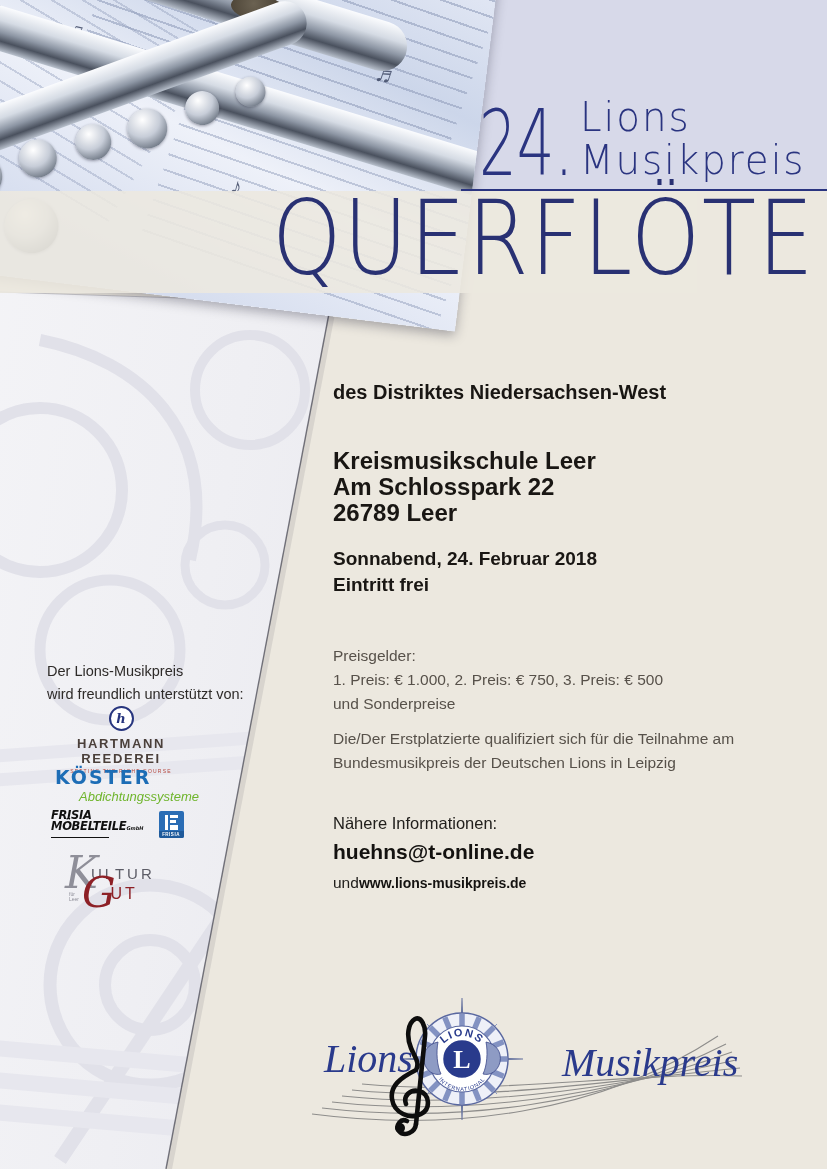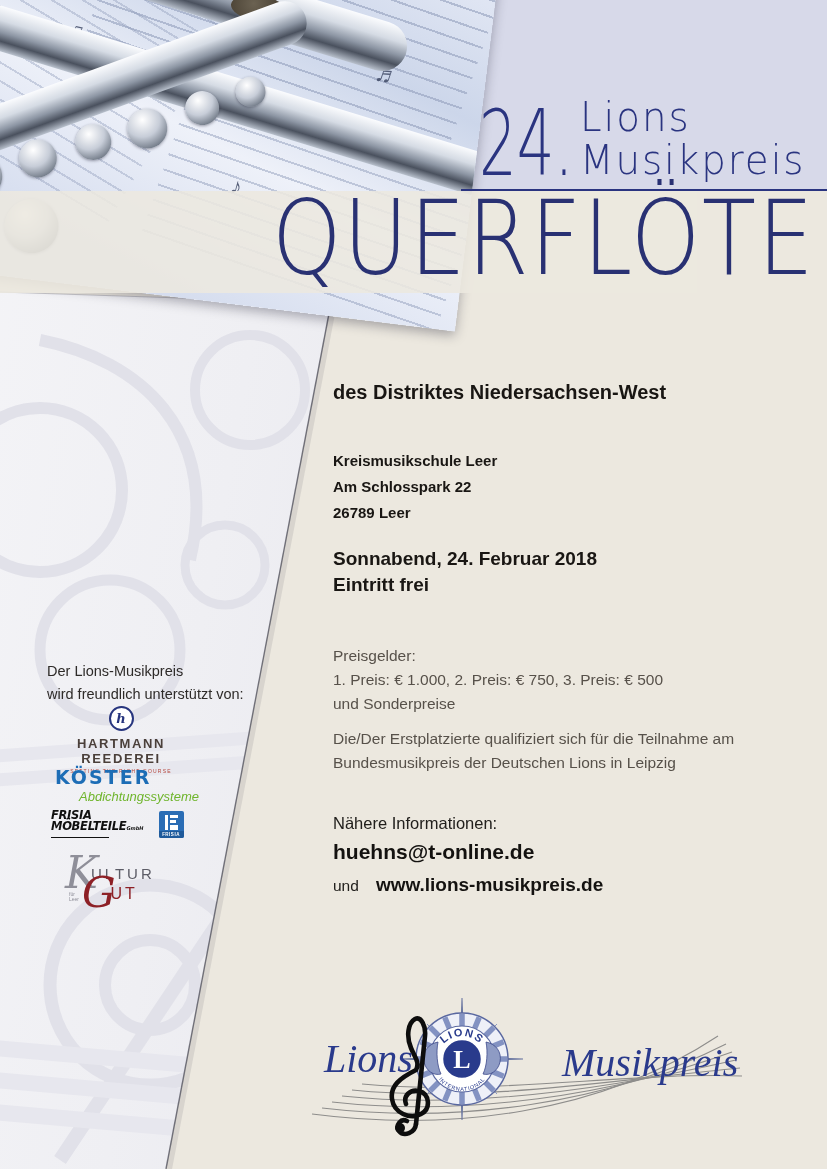--- a/index.html
+++ b/index.html
@@ -50,28 +50,28 @@
   .hdr-brand1{left:580px;top:97px;font-size:40px;line-height:40px;font-weight:300;letter-spacing:2px;
               transform:scaleX(.97);transform-origin:left top;}
   .hdr-brand2{left:580px;top:140px;font-size:40px;line-height:40px;font-weight:300;letter-spacing:2px;
               transform:scaleX(.97);transform-origin:left top;}
   .hdr-rule{position:absolute;left:461px;top:189px;width:366px;height:2px;background:#2a3480;z-index:6;}
 
   
   .main{position:absolute;left:0;top:0;z-index:6;}
   .blk{position:absolute;left:333px;white-space:nowrap;}
   .subtitle{top:381px;font-size:20px;font-weight:bold;color:#191613;}
-  .venue{top:448px;font-size:15px;font-weight:bold;color:#191613;line-height:26px;}
+  .venue{top:448px;font-size:24px;font-weight:bold;color:#191613;line-height:26px;}
   .event{top:546px;font-size:19px;font-weight:bold;color:#191613;line-height:26px;}
   .prizes{top:644px;font-size:15.5px;color:#57514a;line-height:24px;}
   .qual{top:727px;font-size:15.5px;color:#57514a;line-height:24px;}
   .info-label{top:814px;font-size:16.5px;color:#22201d;}
   .email{top:840px;font-size:21px;font-weight:bold;color:#141210;}
-  .webrow{top:874px;font-size:15.5px;color:#22201d;display:flex;align-items:baseline;gap:17px;}
-  .webrow b{font-size:19px;color:#141210;}
+  .webrow{top:874px;font-size:15.5px;color:#22201d;display:flex;align-items:baseline;gap:0;}
+  .webrow b{font-size:14px;color:#141210;}
 
   
   .sidebar{position:absolute;left:47px;top:660px;width:240px;z-index:5;}
   .sb-intro{position:absolute;left:0;top:0;font-size:14.5px;line-height:22.5px;color:#2e2b29;white-space:nowrap;}
   .hartmann{position:absolute;left:-6px;top:46px;width:160px;text-align:center;}
   .h-circle{width:21px;height:21px;border:2px solid #27357e;border-radius:50%;margin:0 auto 5px auto;
             background:#fff;display:flex;align-items:center;justify-content:center;
             font-family:"DejaVu Serif",serif;font-style:italic;font-weight:bold;font-size:13px;color:#27357e;}
   .h-name{font-size:13px;letter-spacing:1.6px;color:#4a3f3a;font-weight:bold;}
   .h-tag{font-size:5px;letter-spacing:1.2px;color:#b5443a;margin-top:2px;}

